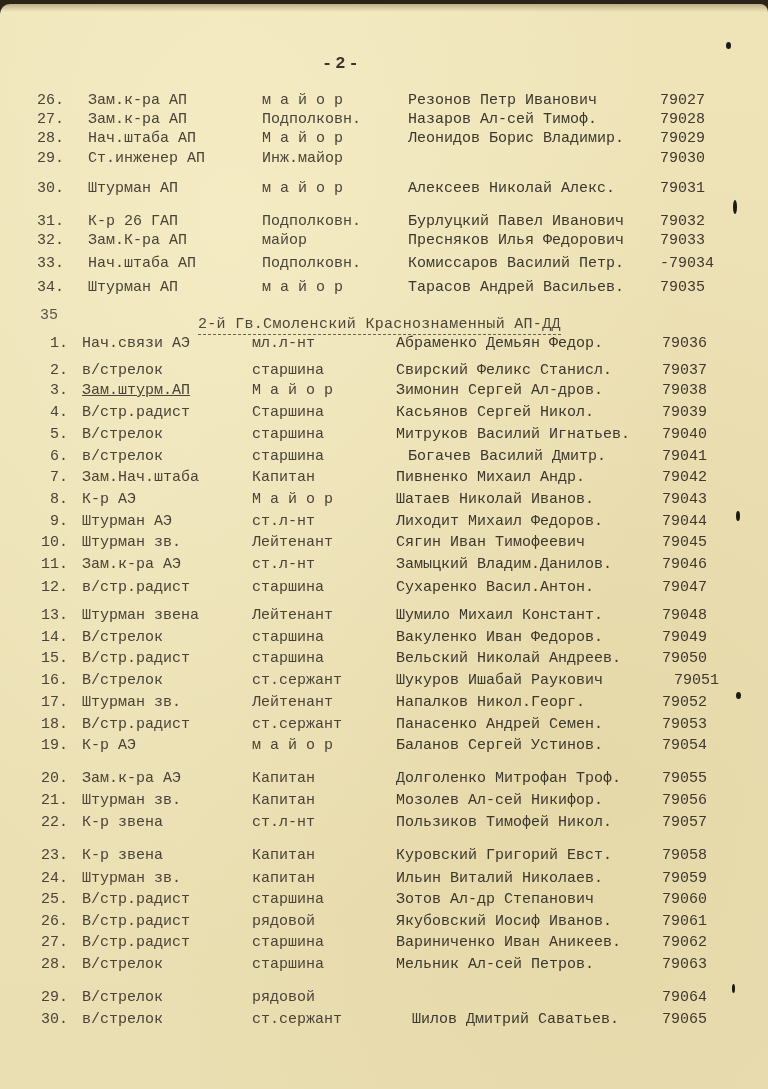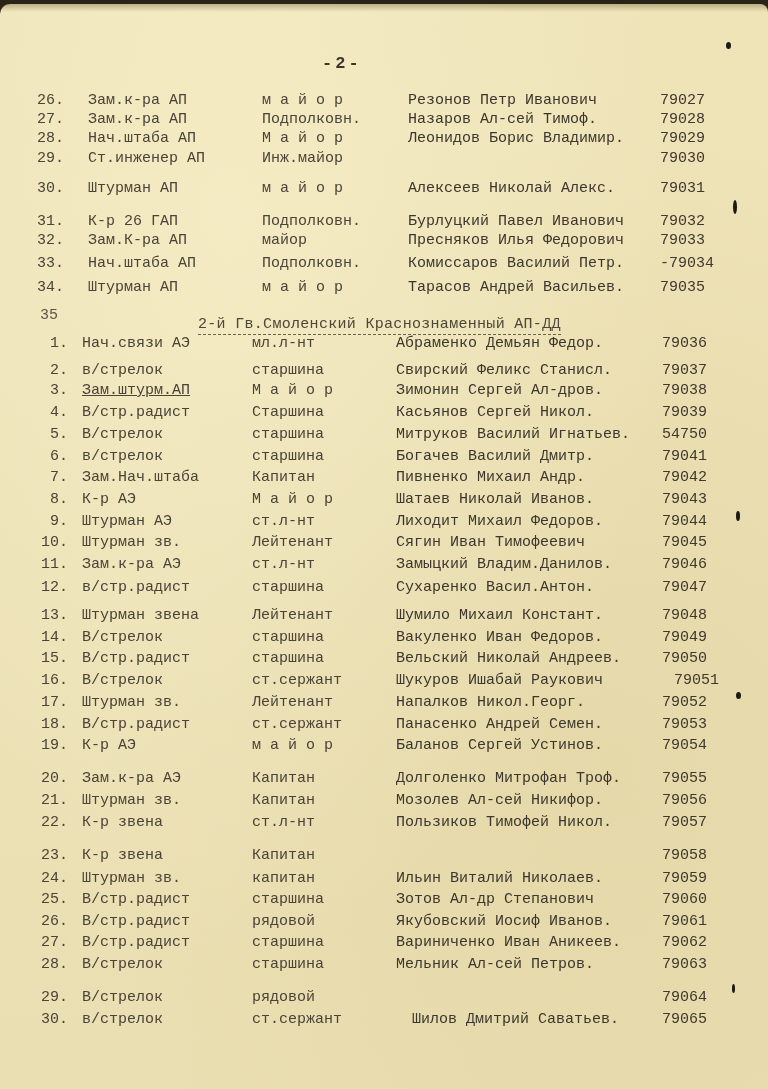--- a/index.html
+++ b/index.html
@@ -146,27 +146,27 @@
         <span class="c-pos" style="left: 82px;">В/стр.радист</span>
         <span class="c-rank" style="left: 252px;">Старшина</span>
         <span class="c-name" style="left: 396px;">Касьянов Сергей Никол.</span>
         <span class="c-id" style="left: 662px;">79039</span>
       </div>
       <div class="row" style="top: 422px;">
         <span class="c-num" style="left: 30px;">5.</span>
         <span class="c-pos" style="left: 82px;">В/стрелок</span>
         <span class="c-rank" style="left: 252px;">старшина</span>
         <span class="c-name" style="left: 396px;">Митруков Василий Игнатьев.</span>
-        <span class="c-id" style="left: 662px;">54750</span>
+        <span class="c-id" style="left: 662px;">79040</span>
       </div>
       <div class="row" style="top: 444px;">
         <span class="c-num" style="left: 30px;">6.</span>
         <span class="c-pos" style="left: 82px;">в/стрелок</span>
         <span class="c-rank" style="left: 252px;">старшина</span>
-        <span class="c-name" style="left: 396px;">Богачев Василий Дмитр.</span>
+        <span class="c-name" style="left: 408px;">Богачев Василий Дмитр.</span>
         <span class="c-id" style="left: 662px;">79041</span>
       </div>
       <div class="row" style="top: 465px;">
         <span class="c-num" style="left: 30px;">7.</span>
         <span class="c-pos" style="left: 82px;">Зам.Нач.штаба</span>
         <span class="c-rank" style="left: 252px;">Капитан</span>
         <span class="c-name" style="left: 396px;">Пивненко Михаил Андр.</span>
         <span class="c-id" style="left: 662px;">79042</span>
       </div>
       <div class="row" style="top: 487px;">
@@ -271,20 +271,21 @@
         <span class="c-num" style="left: 30px;">22.</span>
         <span class="c-pos" style="left: 82px;">К-р звена</span>
         <span class="c-rank" style="left: 252px;">ст.л-нт</span>
         <span class="c-name" style="left: 396px;">Пользиков Тимофей Никол.</span>
         <span class="c-id" style="left: 662px;">79057</span>
       </div>
       <div class="row" style="top: 843px;">
         <span class="c-num" style="left: 30px;">23.</span>
         <span class="c-pos" style="left: 82px;">К-р звена</span>
         <span class="c-rank" style="left: 252px;">Капитан</span>
+        <span class="c-name" style="left: 396px;">Куровский Григорий Евст.</span>
         <span class="c-id" style="left: 662px;">79058</span>
       </div>
       <div class="row" style="top: 866px;">
         <span class="c-num" style="left: 30px;">24.</span>
         <span class="c-pos" style="left: 82px;">Штурман зв.</span>
         <span class="c-rank" style="left: 252px;">капитан</span>
         <span class="c-name" style="left: 396px;">Ильин Виталий Николаев.</span>
         <span class="c-id" style="left: 662px;">79059</span>
       </div>
       <div class="row" style="top: 887px;">

